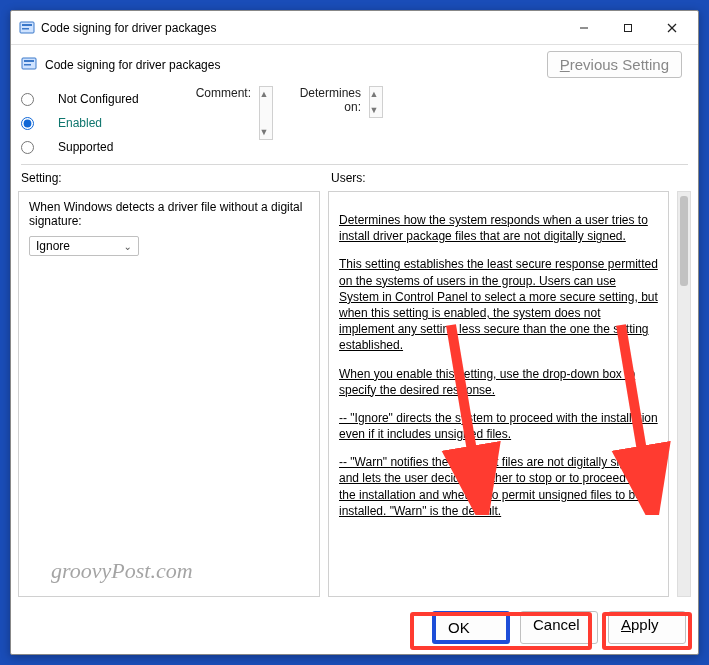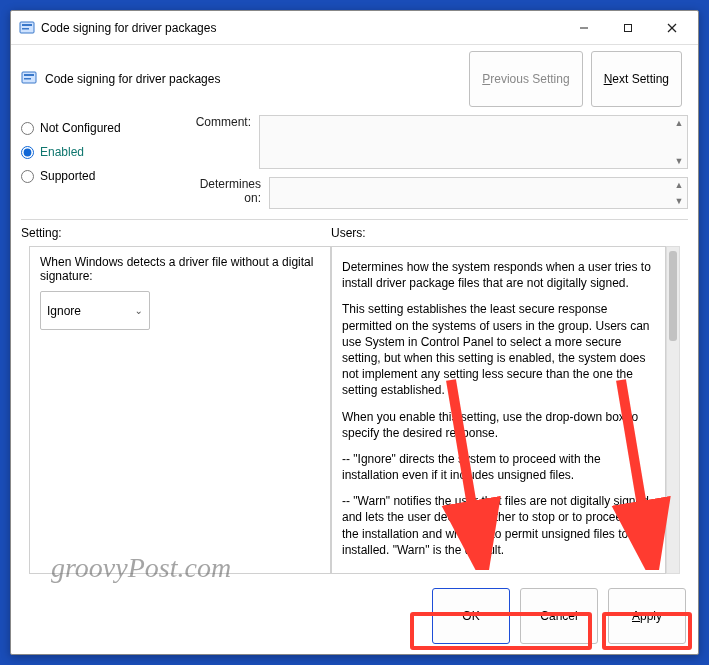--- a/index.html
+++ b/index.html
@@ -48,41 +48,40 @@
     display: flex;
     align-items: center;
     padding: 6px 10px 2px 10px;
   }
   .header-row .hicon { width: 18px; height: 18px; margin-right: 6px; }
   .header-row .htitle { flex: 1; font-size: 12px; }
   .nav-btns { display: flex; gap: 8px; margin-right: 6px;}
   .btn {
     border: 1px solid #c0c0c0;
     background: #fdfdfd;
-    padding: 20px 12px;
+    padding: 4px 12px;
     font-family: inherit;
-    font-size: 12px;
+    font-size: 15px;
     border-radius: 3px;
     min-width: 86px;
-    text-align: center;
   }
   .btn.disabled { color: #888; }
   .btn .ul { text-decoration: underline; }
   
   .config-row {
     display: flex;
     padding: 6px 10px 4px 10px;
     gap: 10px;
   }
   .radio-col { width: 150px; display: flex; flex-direction: column; gap: 10px; padding-top: 6px;}
-  .radio-item { display: flex; align-items: center; gap: 6px; font-size: 12px;}
+  .radio-item { display: flex; align-items: center; gap: 24px; font-size: 12px;}
   .radio-item input { margin: 0; accent-color: #1067d6;}
   .radio-item.sel input { }
   .radio-item.sel span { color: #0f766e; }
-  .fields-col { flex: 1; display: flex; flex-direction: column; gap: 8px;}
+  .fields-col { flex: 1; display: flex; flex-direction: row; gap: 8px;}
   .field-row { display: flex; align-items: flex-start; gap: 8px;}
   .field-label { width: 70px; text-align: right; color: #222; padding-top: 0px;}
   .field-area {
     flex: 1;
     border: 1px solid #d0d0d0;
     background: #fafafa;
     min-height: 54px;
     position: relative;
     font-size: 12px;
     padding: 3px 6px;
@@ -98,58 +97,59 @@
     padding: 2px 0;
   }
   .divider { border-top: 1px solid #d8d8d8; margin: 6px 10px; }
   
   .labels-row { display: flex; padding: 0 10px; }
   .labels-row .left { width: 310px; }
   .labels-row .right { flex: 1; }
   
   .panes {
     display: flex;
-    padding: 6px 18px;
+    gap: 8px;
+    padding: 6px 7px;
     flex: 1;
     min-height: 0;
     position: relative;
   }
   .pane {
     border: 1px solid #d0d0d0;
     background: #fff;
     padding: 8px 10px;
     font-size: 12px;
   }
   .pane.options { width: 302px; }
   .pane.help   { flex: 1; line-height: 1.35; overflow: hidden; position: relative;}
-  .help-text p { margin: 4px 0 10px 0; }
+  .help-text p { margin: 12px 0 10px 0; text-decoration: underline; }
   .opt-label { margin-bottom: 8px; }
   .dropdown {
     border: 1px solid #c0c0c0;
     background: #fff;
     width: 110px;
-    height: 39px;
+    height: 20px;
     display: flex;
     align-items: center;
     justify-content: space-between;
     padding: 0 6px;
     font-size: 12px;
     border-radius: 2px;
   }
   .dropdown .chev { font-size: 10px; color: #555;}
   
   .footer {
     display: flex;
     justify-content: flex-end;
     gap: 10px;
     padding: 8px 12px 10px 12px;
     position: relative;
   }
   .footer .btn { min-width: 78px; }
-  .btn.primary { border: 1px solid #1d4ed8; }
+  .btn.primary { border: 4px solid #1d4ed8; }
   .hl {
     position: absolute;
     border: 4px solid #ff3b30;
     border-radius: 3px;
     pointer-events: none;
   }
   .hl1 { bottom: 4px; right: 106px; width: 182px; height: 38px;}
   .hl2 { bottom: 4px; right: 6px;   width: 90px;  height: 38px;}
   
   .arrow {
@@ -167,21 +167,21 @@
     height: 90px;
     background: #c2c2c2;
     border-radius: 3px;
   }
   .watermark {
     position: absolute;
     left: 40px;
     bottom: 70px;
     font-family: Georgia, 'Times New Roman', serif;
     font-style: italic;
-    font-size: 28px;
+    font-size: 22px;
     color: rgba(90,90,90,0.55);
     pointer-events: none;
   }
   svg.icon-gp {
     width: 16px; height: 16px;
   }
   .supported-text{ padding-right:18px;}
 </style>
 </head>
 <body>
@@ -221,21 +221,20 @@
     <span class="hicon">
       <svg class="icon-gp" viewBox="0 0 16 16">
           <rect x="1" y="2" width="14" height="11" rx="1" fill="#cfe3ff" stroke="#3a78c9"></rect>
           <rect x="3" y="4" width="10" height="2" fill="#3a78c9"></rect>
           <rect x="3" y="8" width="7" height="1.5" fill="#3a78c9"></rect>
         </svg>
     </span>
     <span class="htitle">Code signing for driver packages</span>
     <div class="nav-btns">
       <div class="btn disabled"><span class="ul">P</span><span>revious Setting</span></div>
-      <div class="btn"><span class="ul">N</span><span>ext Setting</span></div>
     </div>
   </div>
 
   <div class="config-row">
     <div class="radio-col">
       <label class="radio-item">
         <input type="radio" name="state" style="">
         <span>Not Configured</span>
       </label>
       <label class="radio-item sel">

